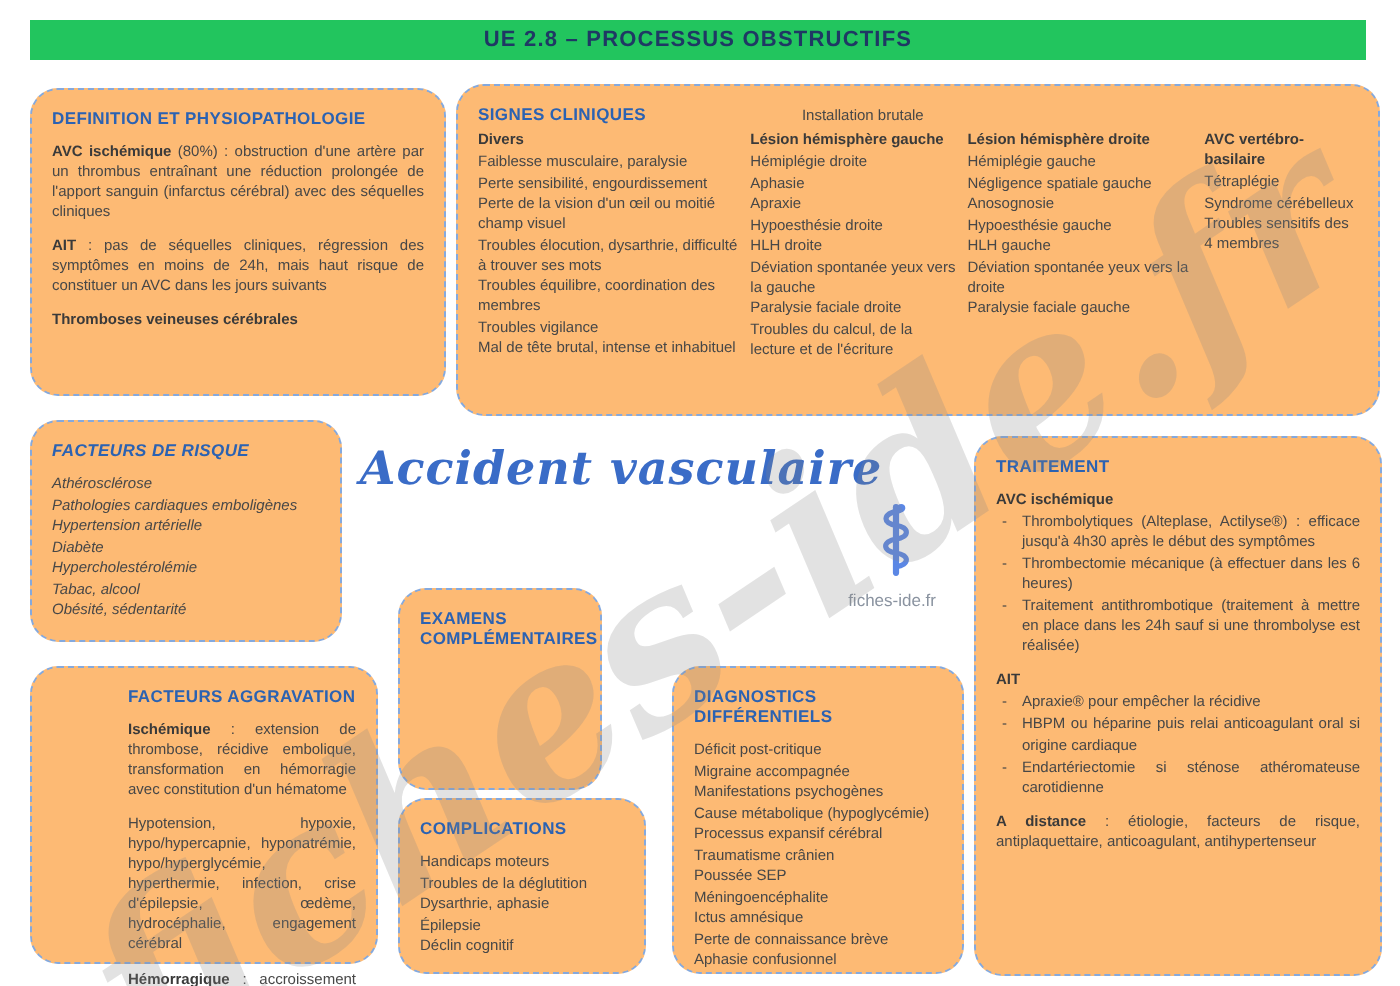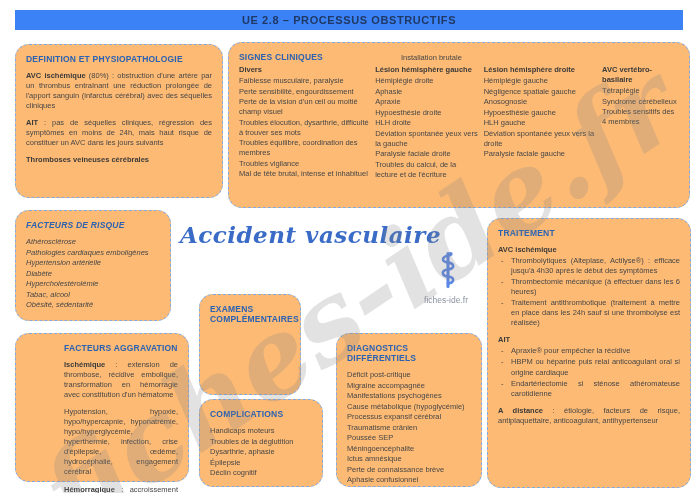--- a/index.html
+++ b/index.html
@@ -9,21 +9,21 @@
     width: 700px;
     height: 493px;
     background: #ffffff;
     font-family: "Liberation Sans", sans-serif;
     color: #474747;
     overflow: hidden;
   }
   .header-bar {
     position: absolute;
     left: 15px; top: 10px; width: 668px; height: 20px;
-    background: #3b82f6;
+    background: #22c55e;
     display: flex; align-items: center; justify-content: center;
   }
   .header-bar .header-text {
     color: #1F3864;
     font-weight: bold;
     font-size: 11px;
     letter-spacing: 0.6px;
   }
   .box {
     position: absolute;

